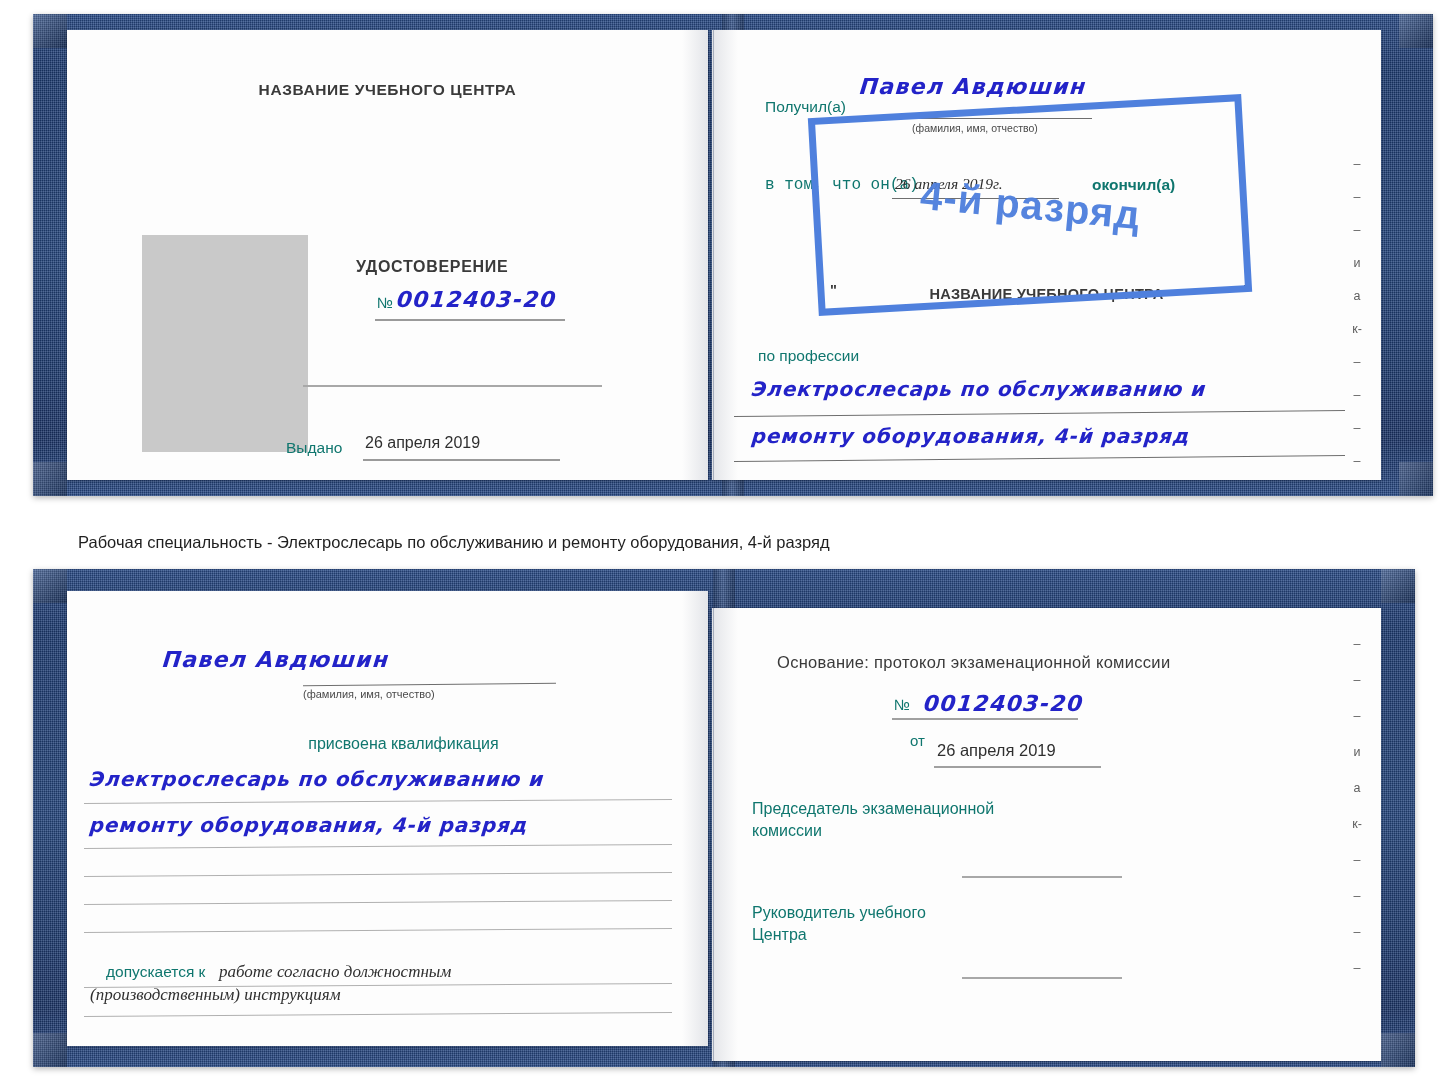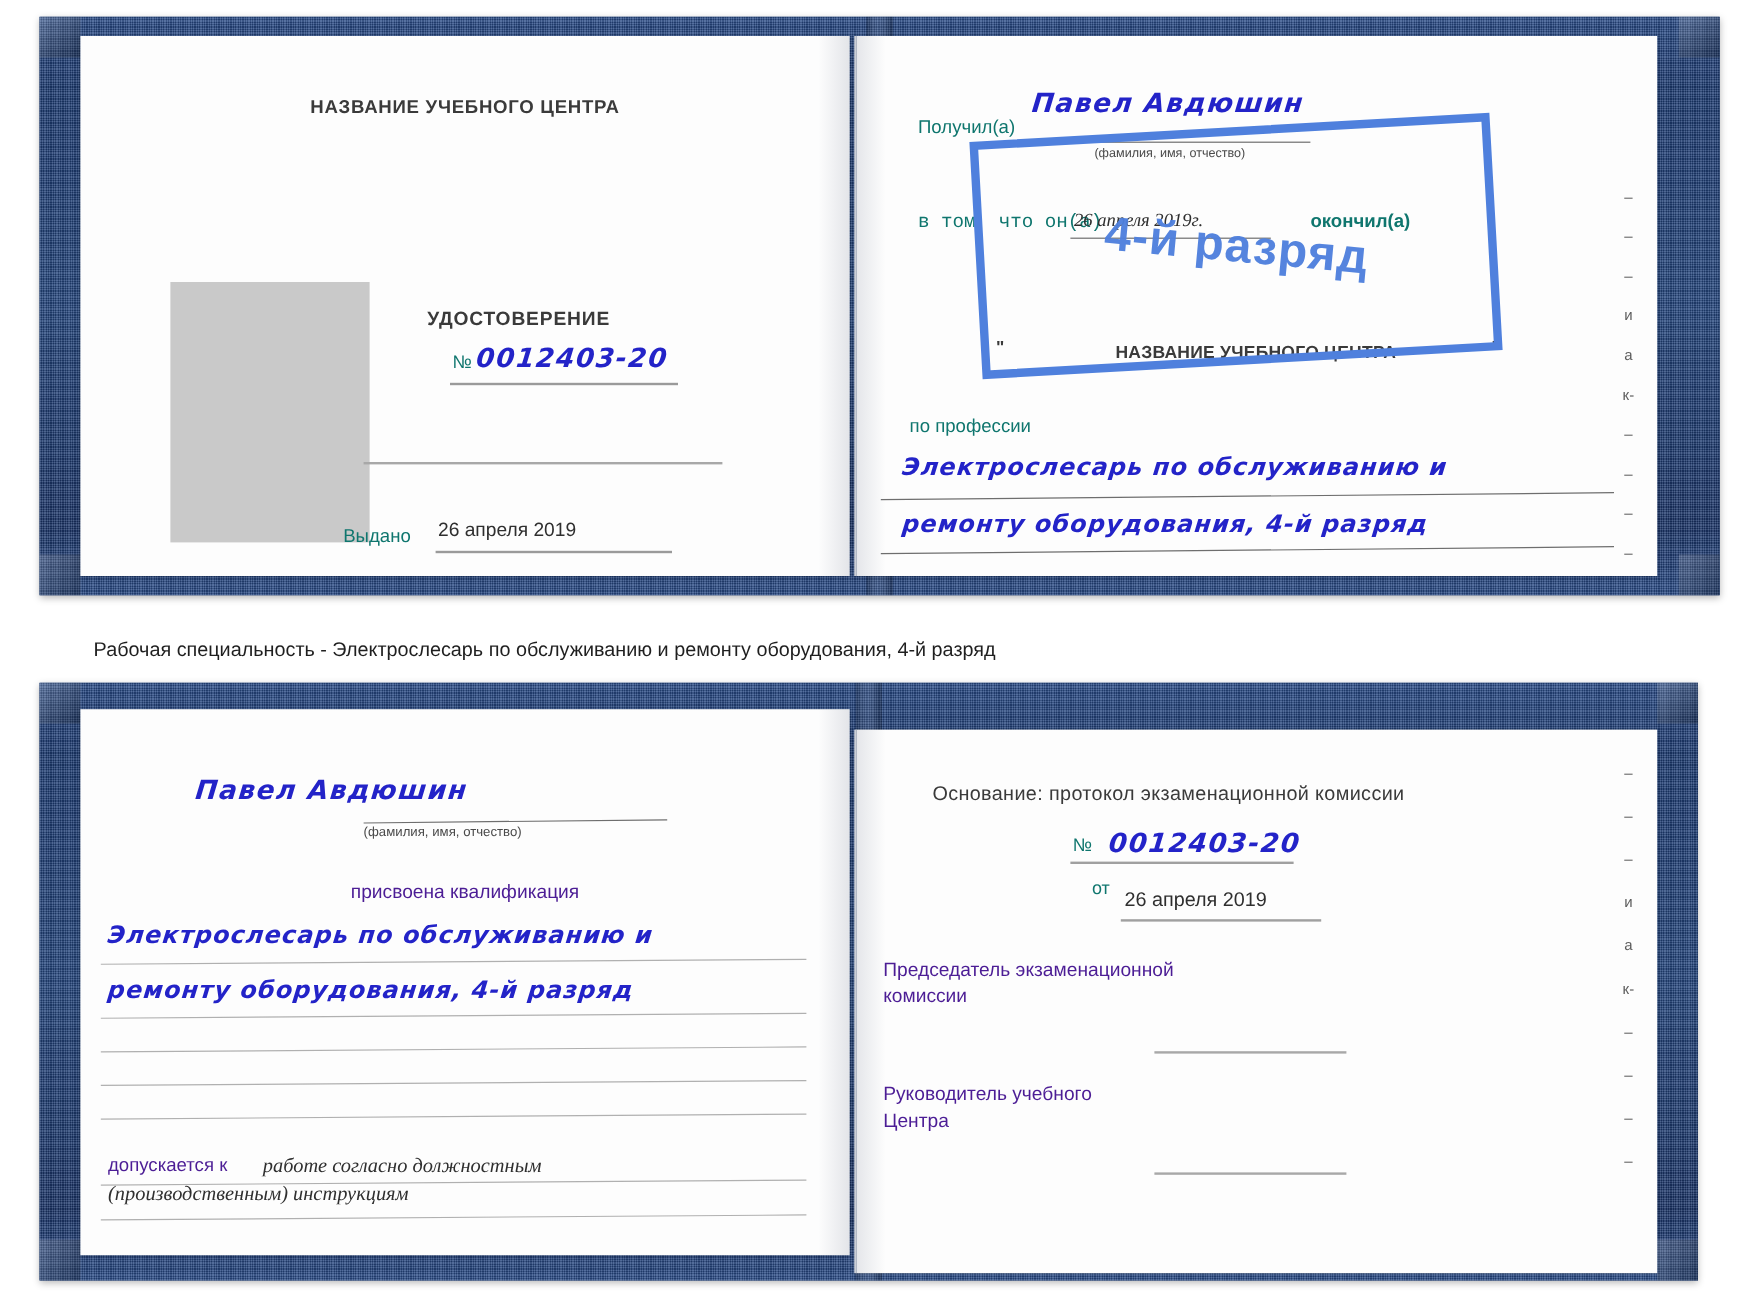--- a/index.html
+++ b/index.html
@@ -43,21 +43,21 @@
   .fold-line{position:absolute;top:0;bottom:0;width:1px;background:#9aa3b4;opacity:.75;}
 
   
   .t{position:absolute;white-space:nowrap;}
   .center-title{
     font-size:15.5px;font-weight:700;letter-spacing:.6px;color:#3a3a3a;
   }
   .lbl{font-size:15px;color:#0f766e;}
   .lbl-sm{font-size:10.5px;color:#4a4a4a;}
   .lbl-caps{font-size:14.6px;font-weight:700;letter-spacing:.2px;color:#3a3a3a;}
-  .lbl-med{font-size:14.5px;color:#4c1d95;}
+  .lbl-med{font-size:14.5px;color:#0f766e;padding-left:16px;}
   .printed{font-size:15.5px;color:#2f2f2f;font-weight:600;}
   .hand{
     color:#2323c8;font-family:"DejaVu Sans","Liberation Sans",sans-serif;
     font-size:19px;font-style:italic;font-weight:600;
     letter-spacing:.9px;transform:skewX(-6deg);
   }
   .hand-big{font-size:22px;letter-spacing:1.3px;}
   .italic-serif{
     font-family:"Liberation Serif","DejaVu Serif",serif;
     font-style:italic;font-size:15.5px;color:#2f2f2f;

